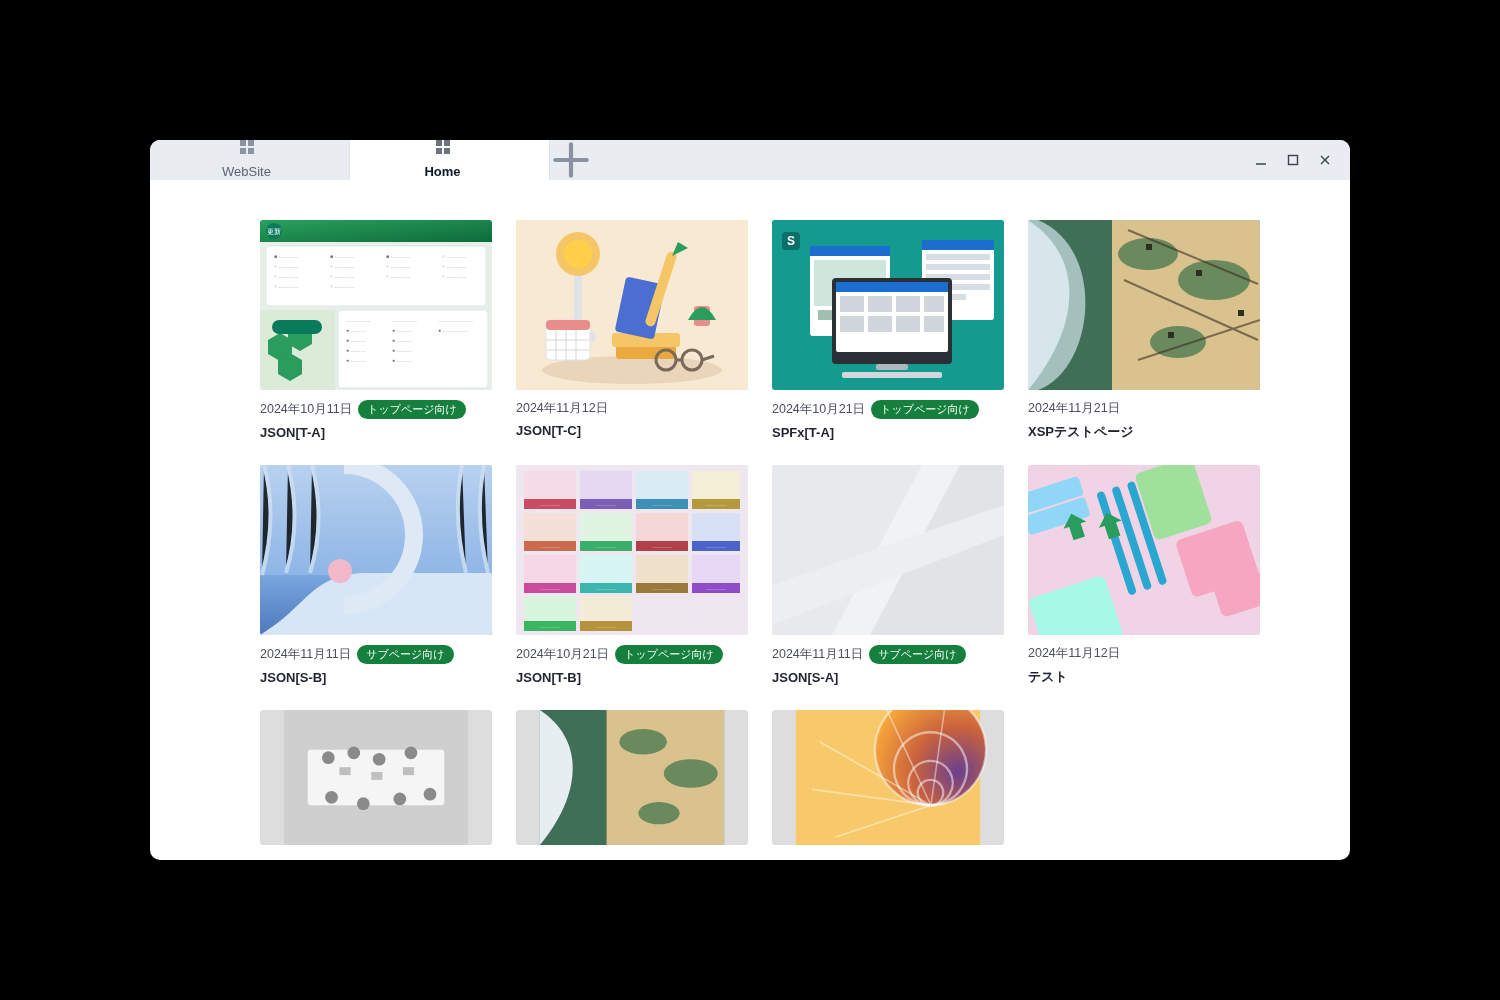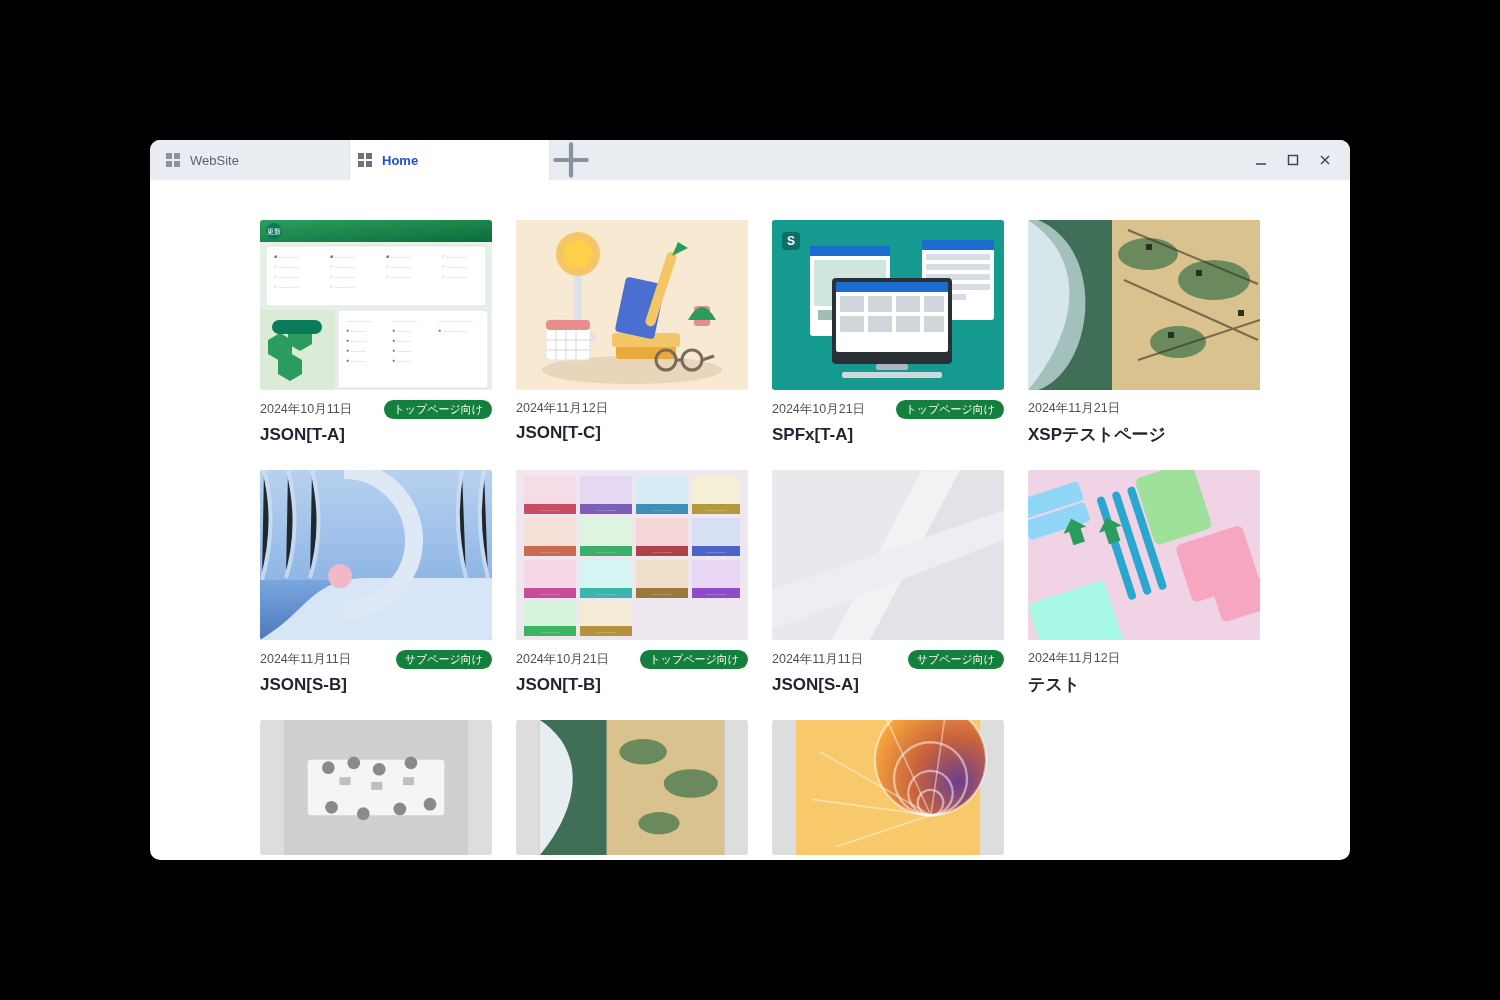--- a/index.html
+++ b/index.html
@@ -32,25 +32,26 @@
   }
   .tab {
     display: flex;
     align-items: center;
     gap: 10px;
     padding: 0 22px 0 16px;
     font-size: 13px;
     color: #5a6372;
     min-width: 200px;
     border-right: 1px solid #dfe3ea;
+    flex-direction: column;
   }
   .tab.active {
     background: #fff;
     font-weight: 600;
-    color: #1d4ed8;
+    color: #0f172a;
     padding-left: 8px;
   }
   .tab-icon {
     width: 14px; height: 14px;
     display: grid;
     grid-template-columns: 1fr 1fr;
     grid-template-rows: 1fr 1fr;
     gap: 2px;
   }
   .tab-icon span {
@@ -98,33 +99,32 @@
     overflow: hidden;
     position: relative;
   }
   .meta {
     margin-top: 10px;
     display: flex;
     align-items: center;
     gap: 6px;
     font-size: 12.5px;
     color: #4a4f5a;
-    justify-content: space-between;
   }
   .pill {
     background: #15803d;
     color: #fff;
     font-size: 11px;
     padding: 2px 9px;
     border-radius: 11px;
     line-height: 1.4;
   }
   .title {
     margin-top: 6px;
-    font-size: 17px;
+    font-size: 13px;
     font-weight: 700;
     color: #1f2430;
   }
 
   
   .thumb svg { width: 100%; height: 100%; display: block; }
 
   .row3 .thumb { height: 135px; } 
 </style>
 </head>

